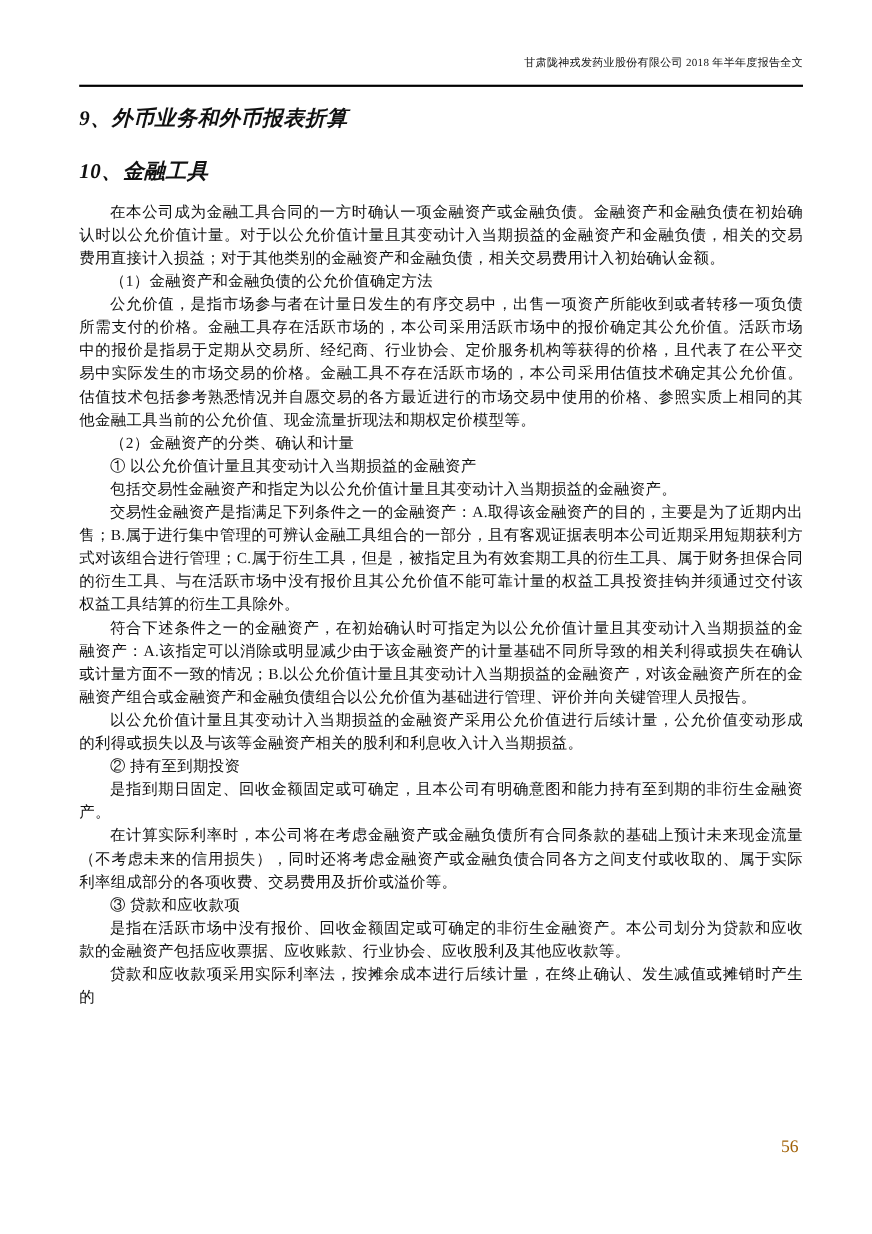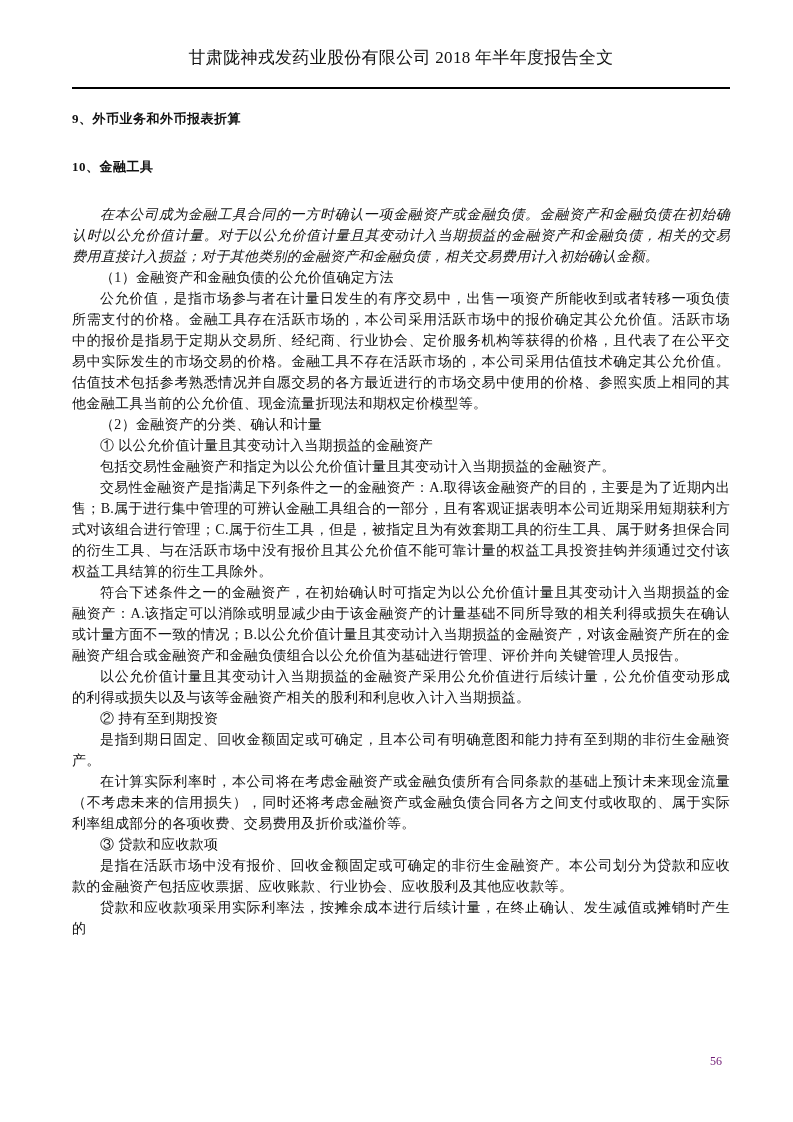--- a/index.html
+++ b/index.html
@@ -13,59 +13,58 @@
     height: 1122px;
     margin: 0 auto;
     background: #ffffff;
     box-sizing: border-box;
     padding: 50px 63px 0 72px;
     font-family: "Liberation Serif", "DejaVu Serif", serif;
     color: #111111;
     overflow: hidden;
   }
   .header {
-    text-align: center;
-    font-size: 17px;
+    text-align: right;
+    font-size: 10px;
     line-height: 15px;
     letter-spacing: 0.3px;
-    padding-bottom: 22px;
+    padding-bottom: 12px;
     border-bottom: 2px solid #000000;
   }
   .doc-body {
     font-size: 14px;
     letter-spacing: 0.32px;
   }
   .sec-heading {
-    font-size: 13px;
+    font-size: 19px;
     font-weight: bold;
     line-height: 18px;
     margin: 30px 0 0 0;
     letter-spacing: 0.5px;
+    font-style: italic;
   }
   .sec-heading:first-child {
     margin-top: 21px;
   }
   .para {
     margin: 0;
     text-indent: 2em;
     text-align: justify;
     line-height: 21px;
   }
   .sec-heading + .para {
-    margin-top: 28px;
-    font-style: italic;
+    margin-top: 17px;
   }
   .page-number {
     position: absolute;
     top: 1036px;
     left: 710px;
-    font-size: 12px;
+    font-size: 16px;
     line-height: 14px;
-    color: #701a75;
-    margin-top: 18px;
+    color: #a16207;
   }
 </style>
 </head>
 <body>
 
 <div class="page">
   <div class="header">
     <span class="header-title">甘肃陇神戎发药业股份有限公司 2018 年半年度报告全文</span>
   </div>
 

